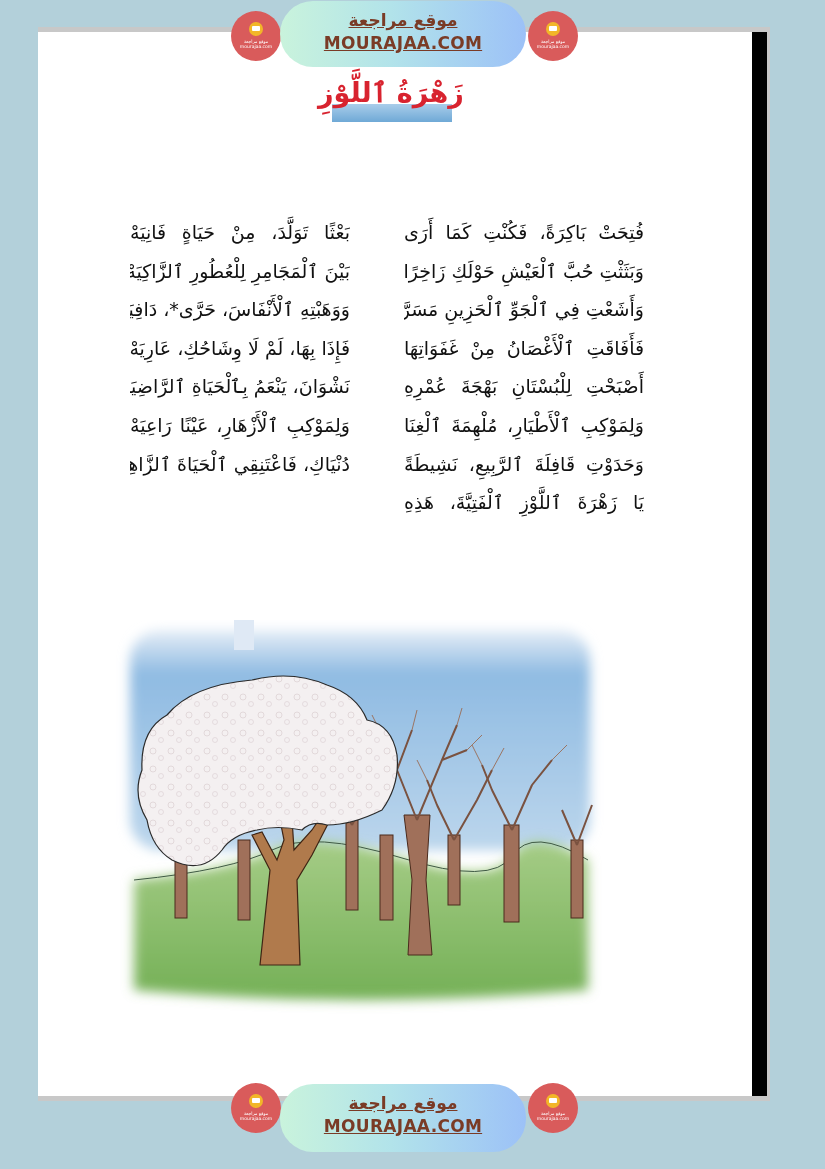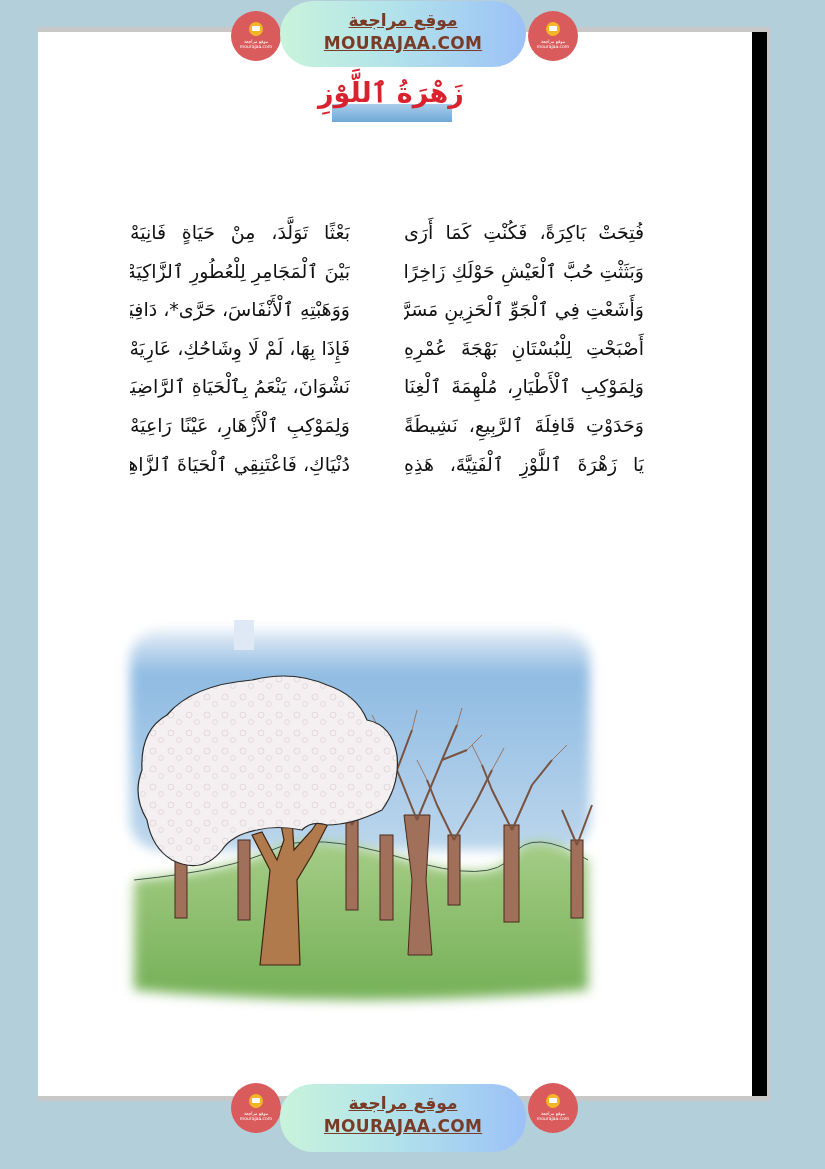--- a/index.html
+++ b/index.html
@@ -125,20 +125,21 @@
   <span class="logo-text"><span>موقع مراجعة</span><br><span>mourajaa.com</span></span>
 </div>
 
 <div class="title-bar"></div>
 <div class="title">زَهْرَةُ ٱللَّوْزِ</div>
 
 <div class="poem-col right">
   <div class="verse">فُتِحَتْ بَاكِرَةً، فَكُنْتِ كَمَا أَرَى</div>
   <div class="verse">وَبَثَثْتِ حُبَّ ٱلْعَيْشِ حَوْلَكِ زَاخِرًا</div>
   <div class="verse">وَأَشَعْتِ فِي ٱلْجَوِّ ٱلْحَزِينِ مَسَرَّةً</div>
+  <div class="verse">فَأَفَاقَتِ ٱلْأَغْصَانُ مِنْ غَفَوَاتِهَا</div>
   <div class="verse">أَصْبَحْتِ لِلْبُسْتَانِ بَهْجَةَ عُمْرِهِ</div>
   <div class="verse">وَلِمَوْكِبِ ٱلْأَطْيَارِ، مُلْهِمَةَ ٱلْغِنَا</div>
   <div class="verse">وَحَدَوْتِ قَافِلَةَ ٱلرَّبِيعِ، نَشِيطَةً</div>
   <div class="verse">يَا زَهْرَةَ ٱللَّوْزِ ٱلْفَتِيَّةَ، هَذِهِ</div>
 </div>
 
 <div class="poem-col left">
   <div class="verse">بَعْثًا تَوَلَّدَ، مِنْ حَيَاةٍ فَانِيَهْ</div>
   <div class="verse">بَيْنَ ٱلْمَجَامِرِ لِلْعُطُورِ ٱلزَّاكِيَهْ</div>
   <div class="verse">وَوَهَبْتِهِ ٱلْأَنْفَاسَ، حَرَّى*، دَافِيَهْ</div>

